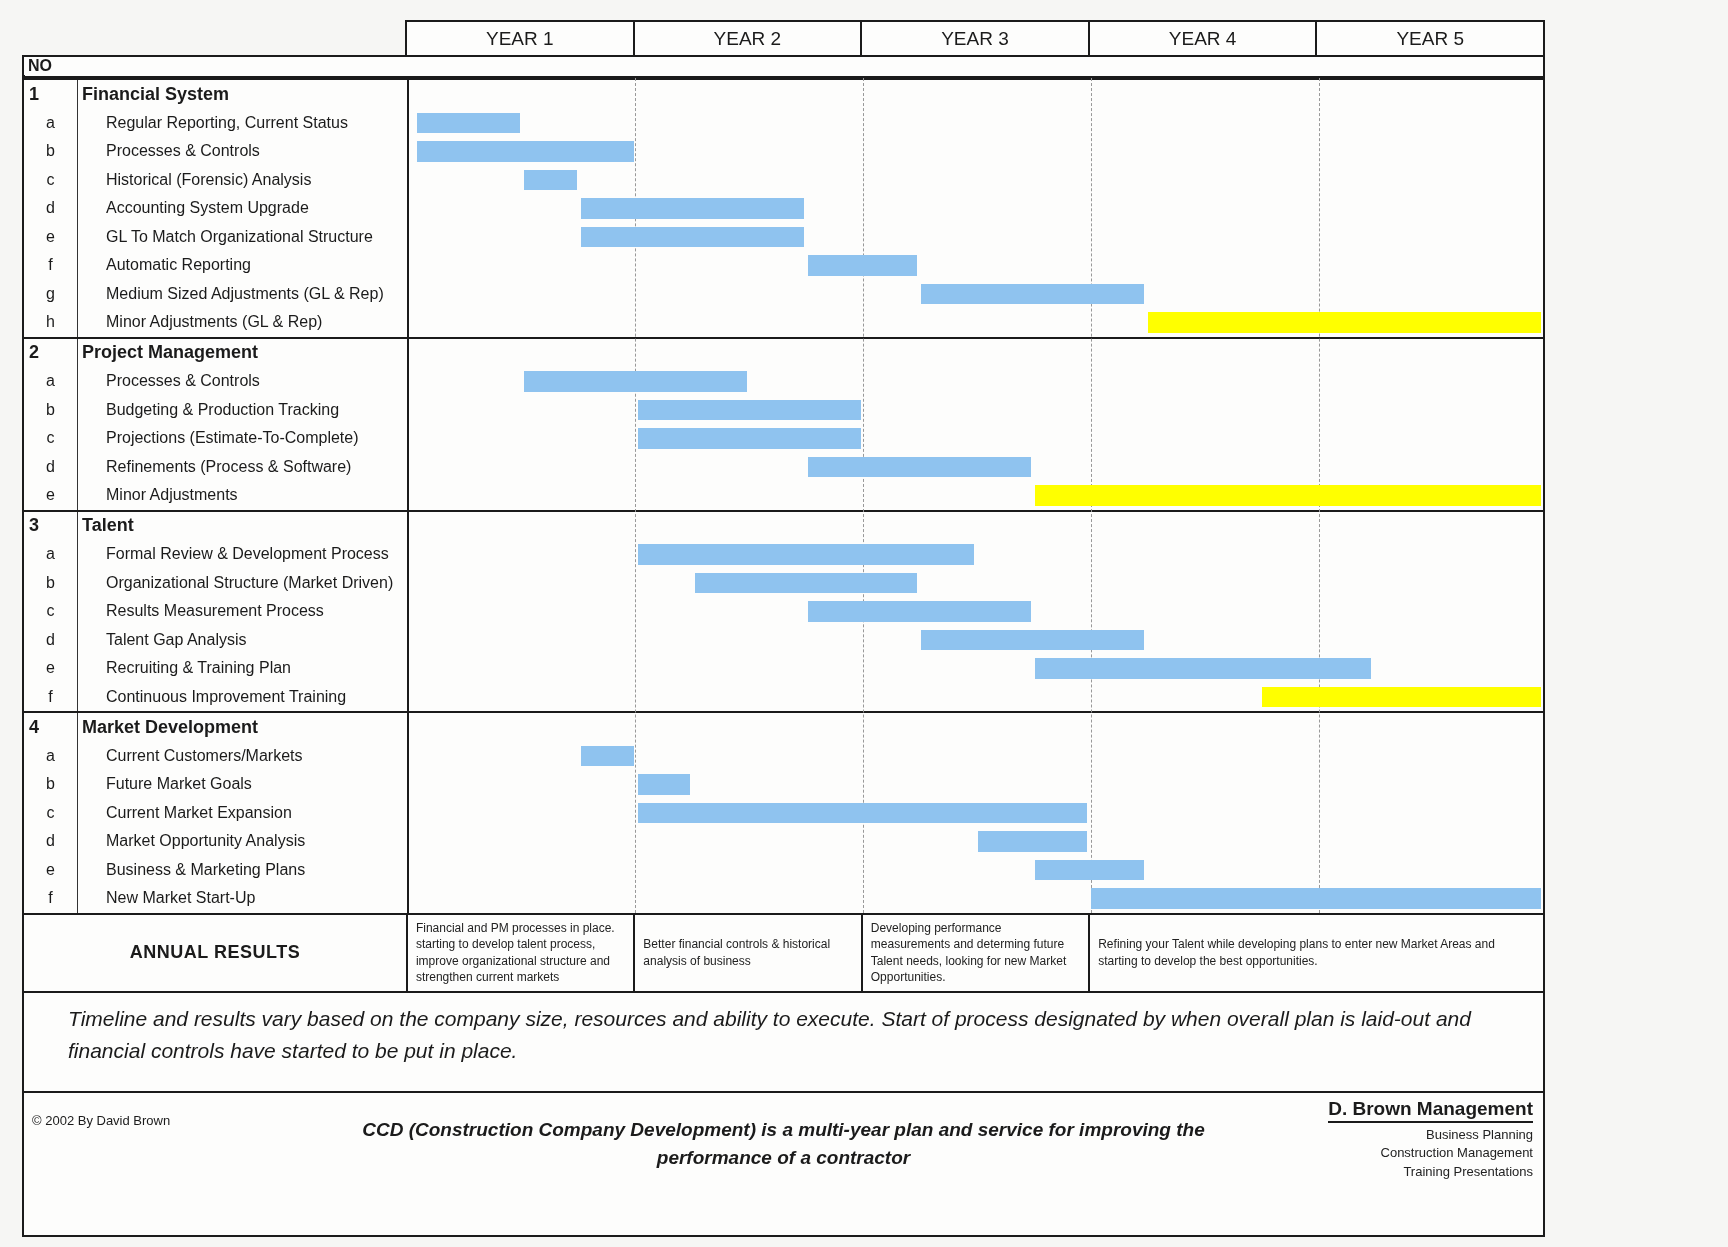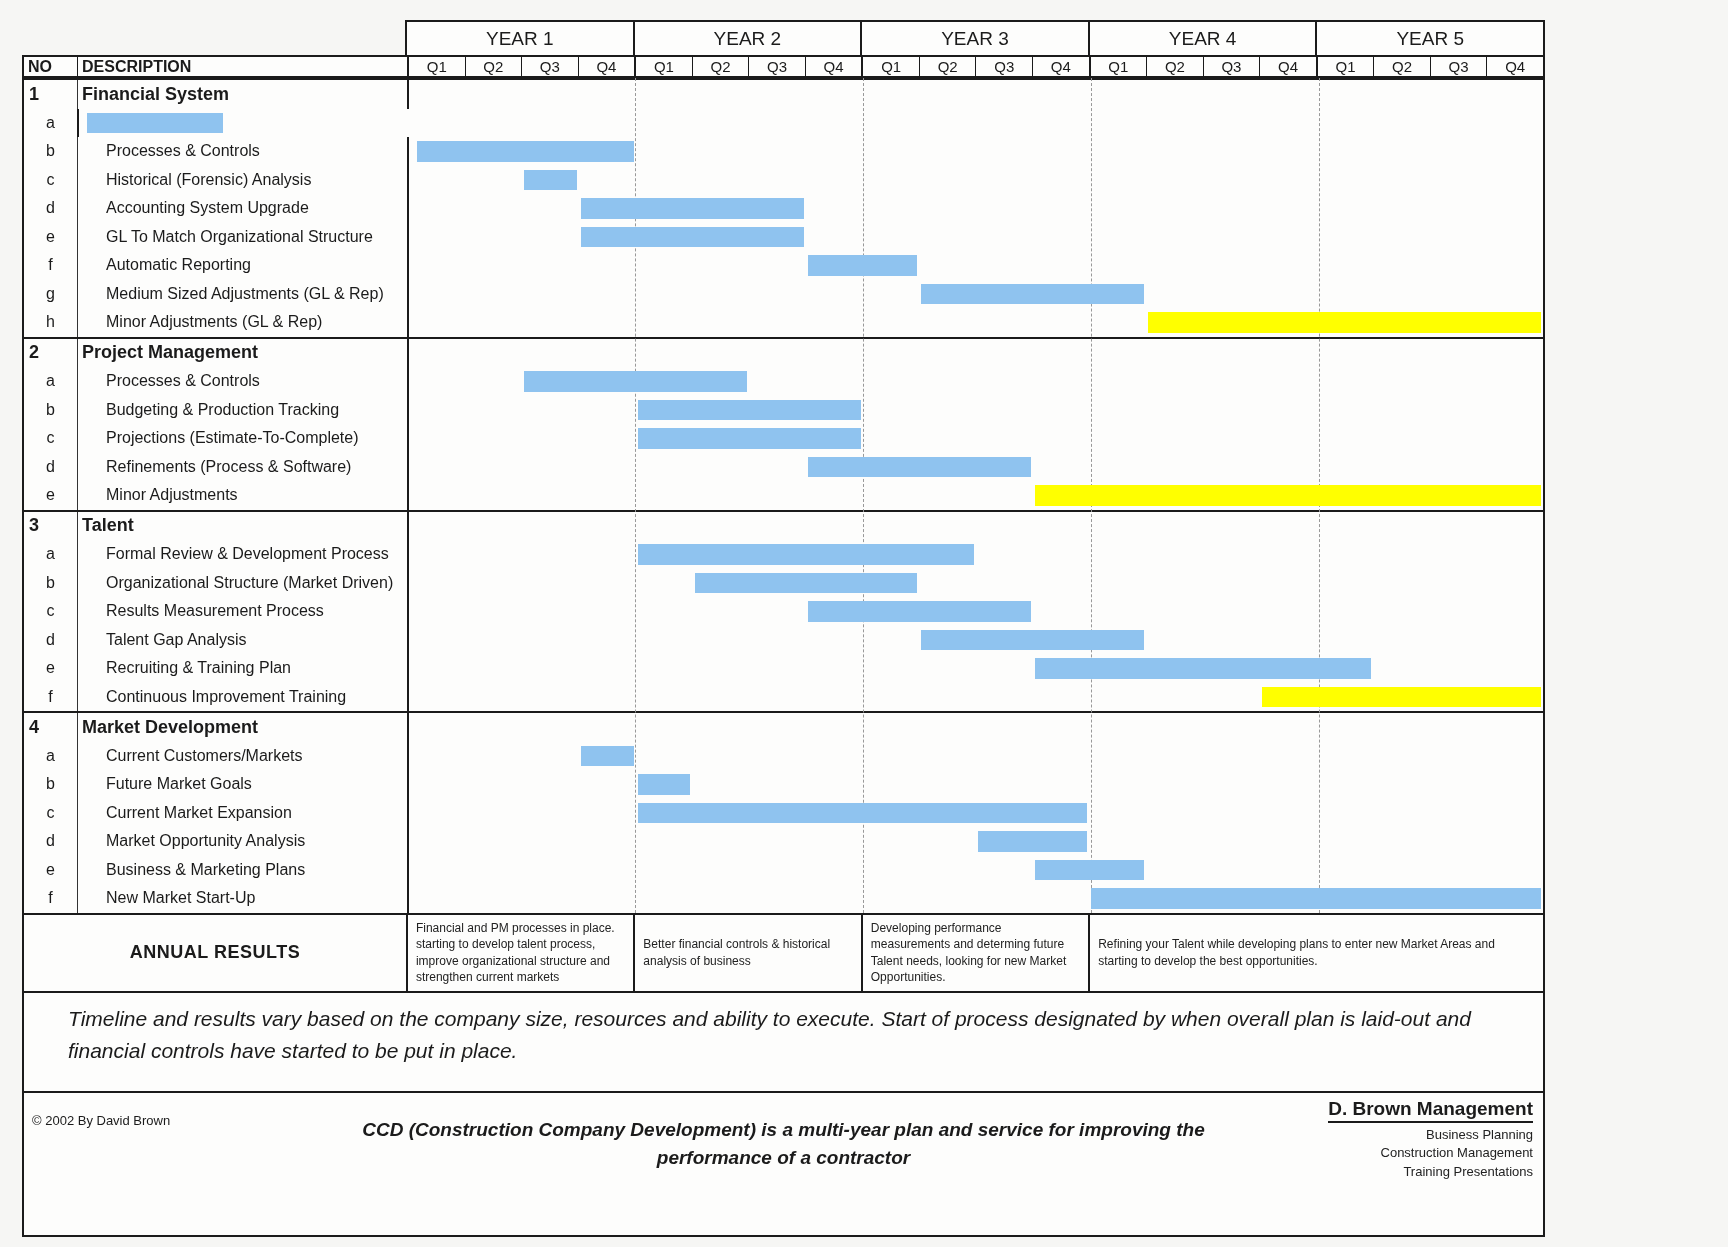--- a/index.html
+++ b/index.html
@@ -12,21 +12,21 @@
   .tbl { position:absolute; left:22px; top:20px; width:1523px; }
 
   
   .year-row { display:flex; margin-left:383px; height:35px;
     border:2px solid #1b1b1b; border-bottom:0; background:#fdfdfc; }
   .year-cell { flex:1; display:flex; align-items:center; justify-content:center;
     font-size:19px; border-left:2px solid #1b1b1b; }
   .year-cell:first-child { border-left:0; }
 
   
-  .hdr-row { display:flex; height:23px; border:2px solid #1b1b1b; background:#fdfdfc; }
+  .hdr-row { display:flex; height:23px; border:2px solid #1b1b1b; background:#fdfdfc;flex-direction:column; }
   .hdr-no { width:53px; font-weight:bold; font-size:16px; display:flex; align-items:center; padding-left:4px; }
   .hdr-desc { width:330px; font-weight:bold; font-size:16px; display:flex; align-items:center;
     padding-left:4px; border-left:1px solid #1b1b1b; }
   .hdr-q { flex:1; display:flex; }
   .q-cell { flex:1; display:flex; align-items:center; justify-content:center;
     font-size:15px; border-left:1px solid #1b1b1b; }
   .q-cell.yb { border-left-width:2px; }
 
   
   .body { position:relative; border:2px solid #1b1b1b; border-top:0; border-bottom:0; background:#fdfdfc; }
@@ -114,20 +114,21 @@
           <div class="year-line" style="left: 80%;"></div>
         </div>
     <div class="sec">
           <div class="grow">
             <div class="cell-no sec-no">1</div>
             <div class="cell-desc sec-title">Financial System</div>
             <div class="cell-gantt"></div>
           </div>
           <div class="grow">
             <div class="cell-no">a</div>
+            <div class="cell-desc">Regular Reporting, Current Status</div>
             <div class="cell-gantt">
               <div class="bar" style="left: calc(0% + 8px); width: calc(10% - 10px); background: rgb(143, 195, 239);"></div>
             </div>
           </div>
           <div class="grow">
             <div class="cell-no">b</div>
             <div class="cell-desc">Processes &amp; Controls</div>
             <div class="cell-gantt">
               <div class="bar" style="left: calc(0% + 8px); width: calc(20% - 10px); background: rgb(143, 195, 239);"></div>
             </div>

